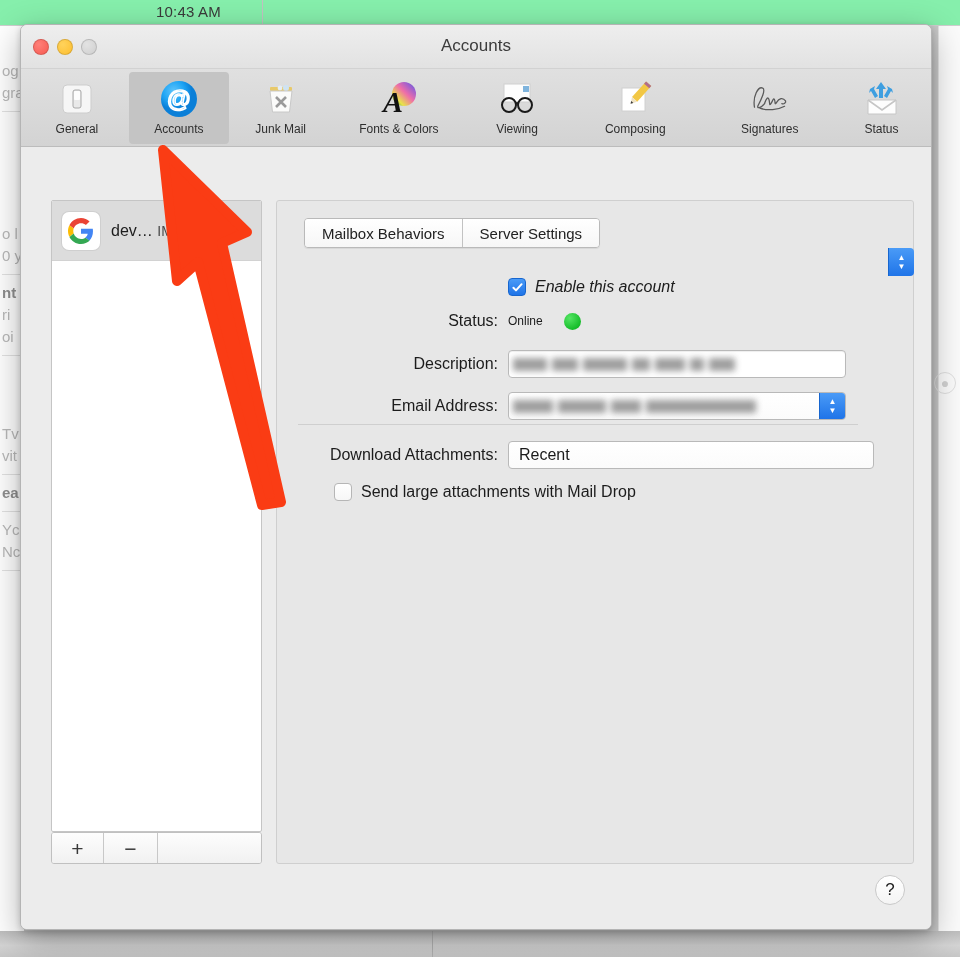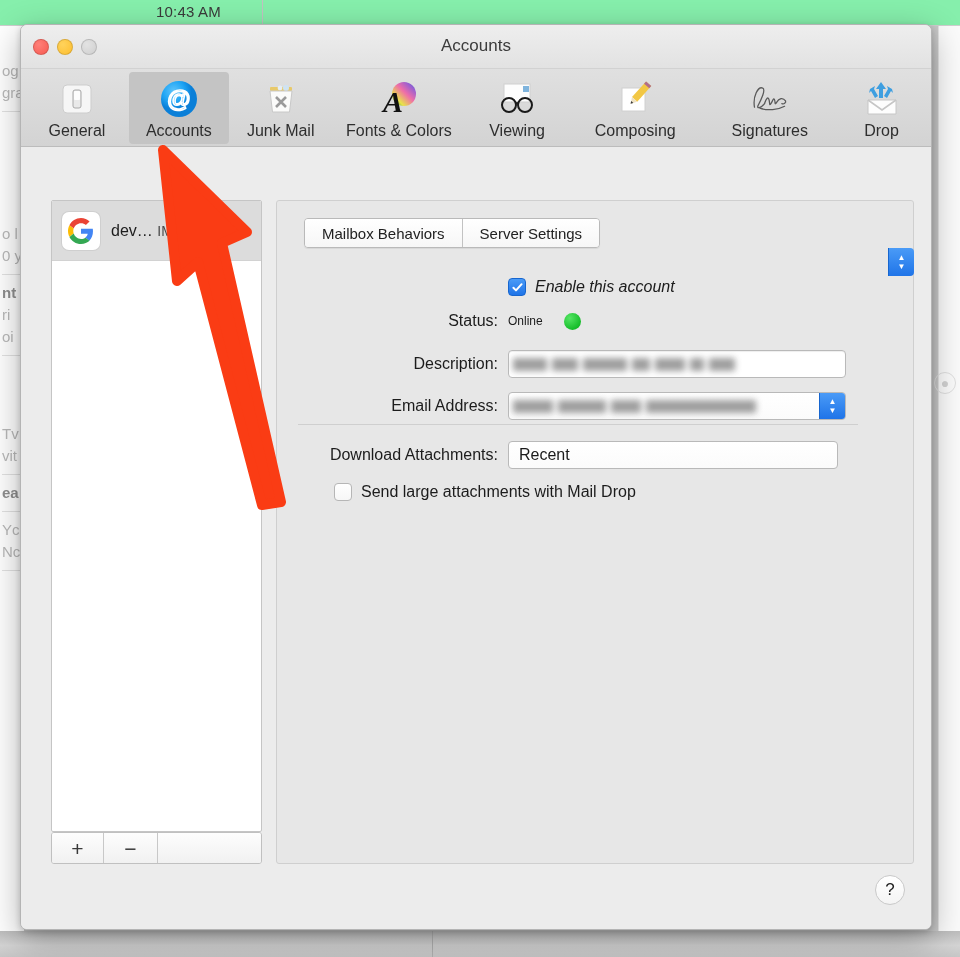--- a/index.html
+++ b/index.html
@@ -153,21 +153,21 @@
   .tb-item.selected { background: #c4c4c4; }
   .tb-item.wide { width: 134px; }
   .tb-item.narrow { width: 88px; }
   .tb-icon {
     width: 42px; height: 42px;
     display: flex;
     align-items: center;
     justify-content: center;
   }
   .tb-label {
-    font-size: 16px;
+    font-size: 12px;
     color: #2e2e2e;
     margin-top: 2px;
     white-space: nowrap;
   }
 
   
   .pane {
     position: absolute;
     left: 0; right: 0;
     top: 123px; bottom: 0;
@@ -581,21 +581,21 @@
         <svg width="40" height="40" viewBox="0 0 40 40">
           <g fill="#3f9fe0">
             <path d="M19 3 L24 10 L21 10 L21 19 L17 19 L17 10 L14 10 Z"></path>
             <path d="M8 10 L13 7 L12 10 L16 17 L13 19 L9 12 L7 14 Z"></path>
             <path d="M30 10 L25 7 L26 10 L22 17 L25 19 L29 12 L31 14 Z"></path>
           </g>
           <path d="M6 21 L34 21 L34 35 L6 35 Z" fill="#fdfdfd" stroke="#c6c6c6"></path>
           <path d="M6 21 L20 31 L34 21" fill="none" stroke="#c6c6c6" stroke-width="1.6"></path>
         </svg>
       </span>
-      <span class="tb-label">Drop</span>
+      <span class="tb-label">Status</span>
     </div>
   </div>
 
   <div class="pane">
 
     <div class="accounts-list">
       <div class="account-row">
         <span class="g-logo">
           <svg width="26" height="26" viewBox="0 0 48 48">
             <path fill="#EA4335" d="M24 9.5c3.5 0 6.6 1.2 9 3.6l6.8-6.8C35.6 2.4 30.2 0 24 0 14.6 0 6.5 5.4 2.6 13.2l7.9 6.2C12.4 13.7 17.7 9.5 24 9.5z"></path>
@@ -661,21 +661,21 @@
             <span class="ar">▲</span>
             <span class="ar">▼</span>
           </span>
         </span>
       </div>
 
       <div class="divider-line"></div>
 
       <div class="row" style="margin-bottom:14px;">
         <span class="lbl">Download Attachments:</span>
-        <span class="combo" style="width:330px;">Recent</span>
+        <span class="combo" style="width:366px;">Recent</span>
         <span class="stepper" style="position:absolute; margin-left:-26px; height:28px; width:26px; border-radius:0 4px 4px 0;">
           <span class="ar">▲</span>
           <span class="ar">▼</span>
         </span>
       </div>
 
       <div class="row">
         <span class="lbl" style="width:58px;"></span>
         <span class="checkbox off"></span>
         <span class="chk-label">Send large attachments with Mail Drop</span>

